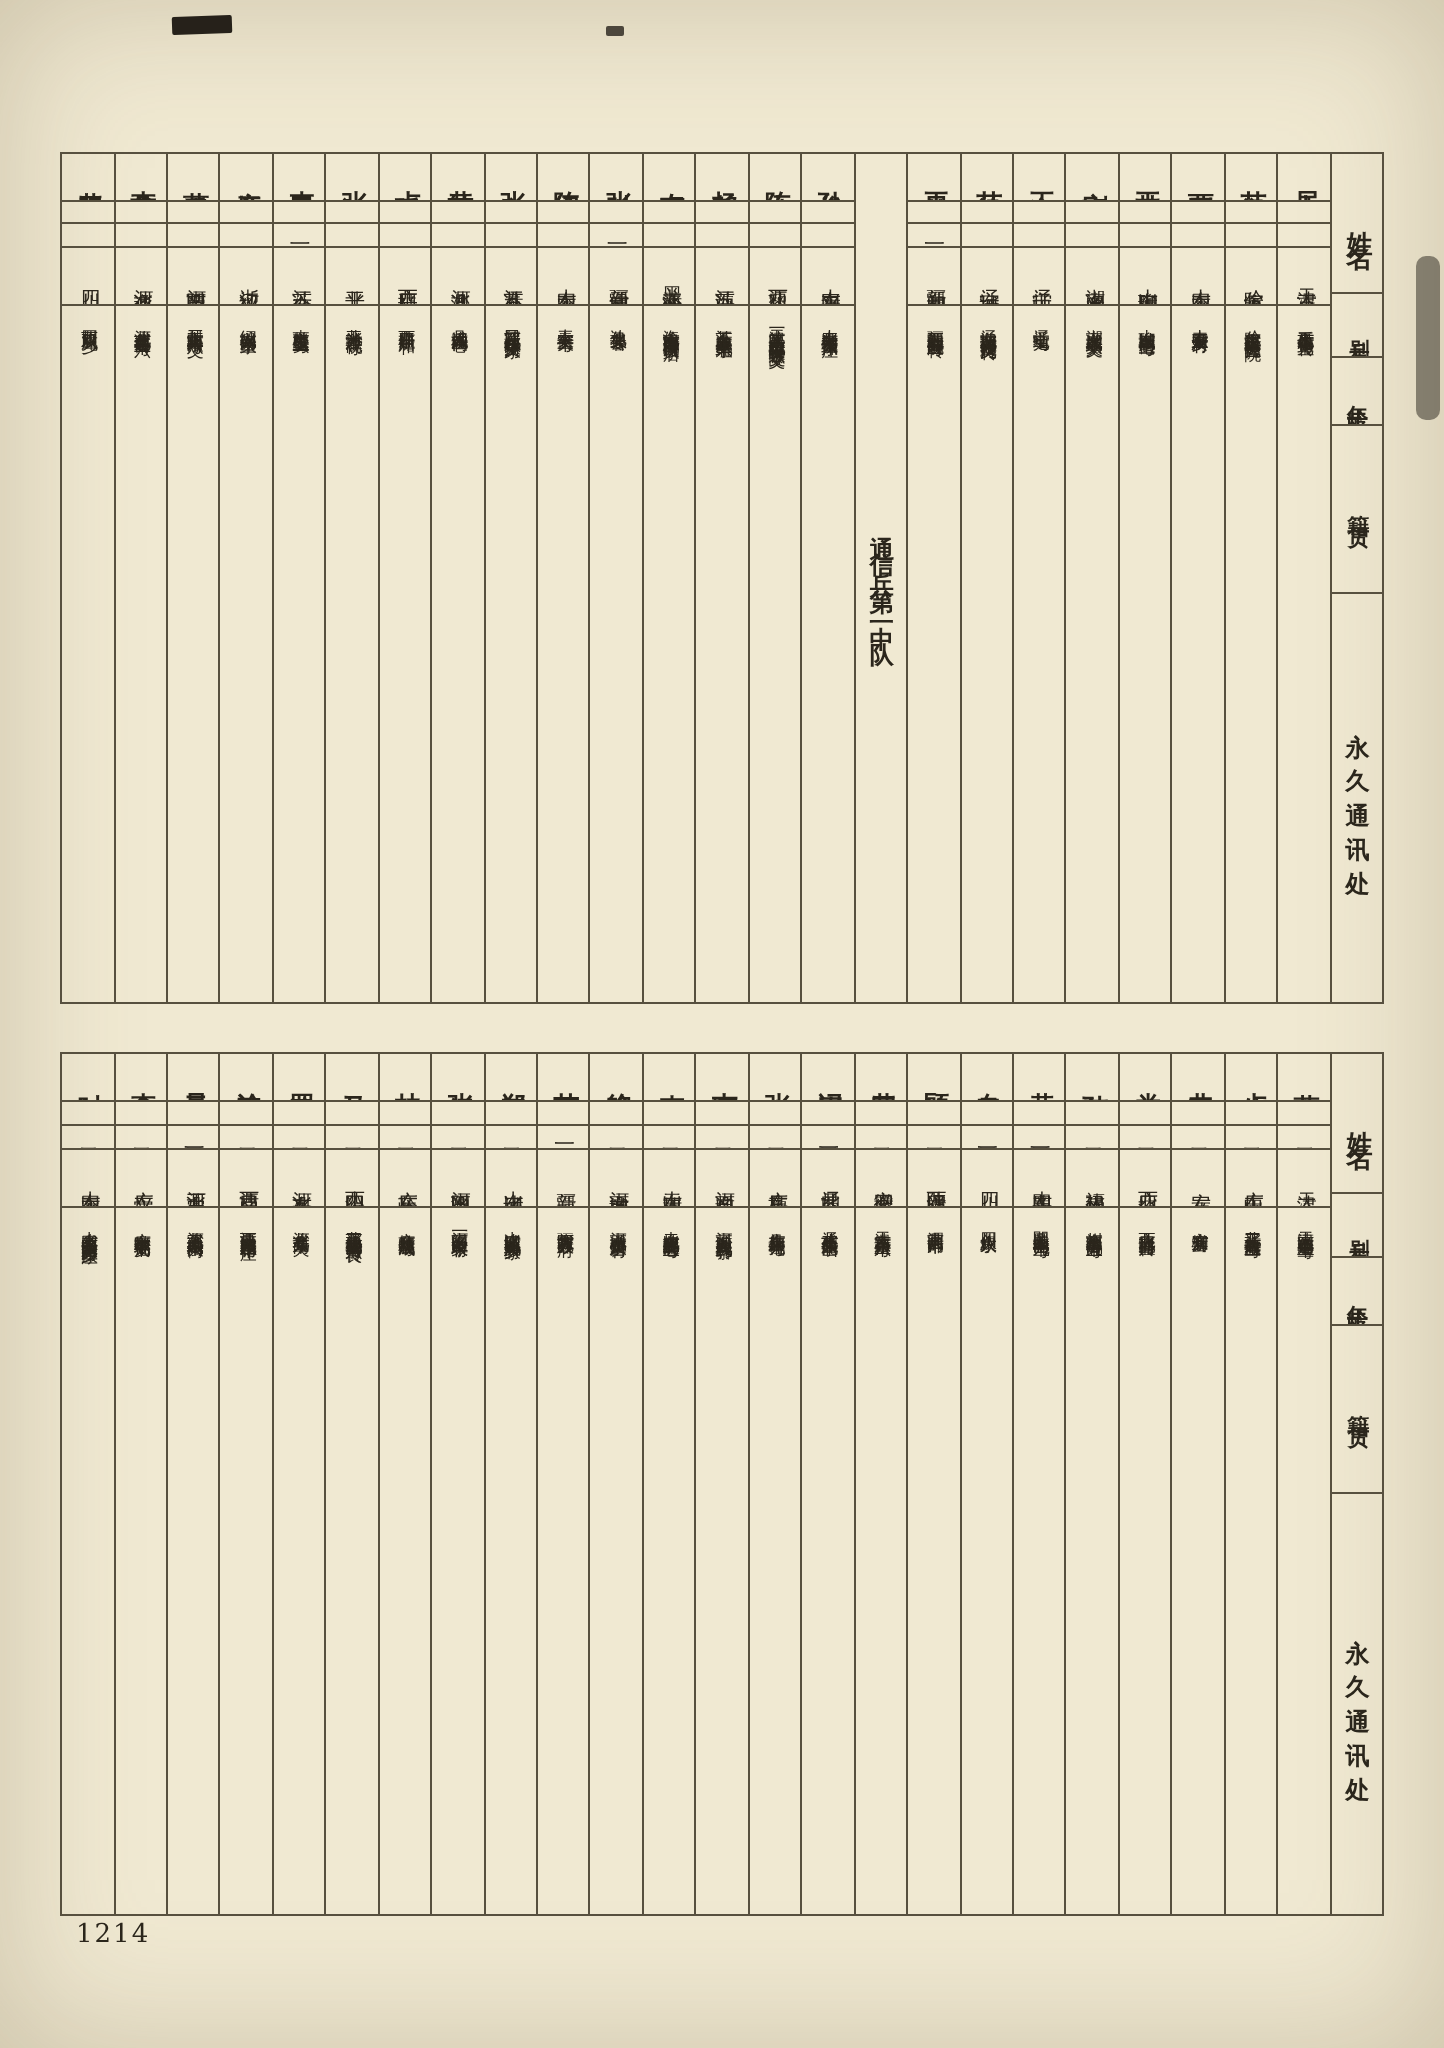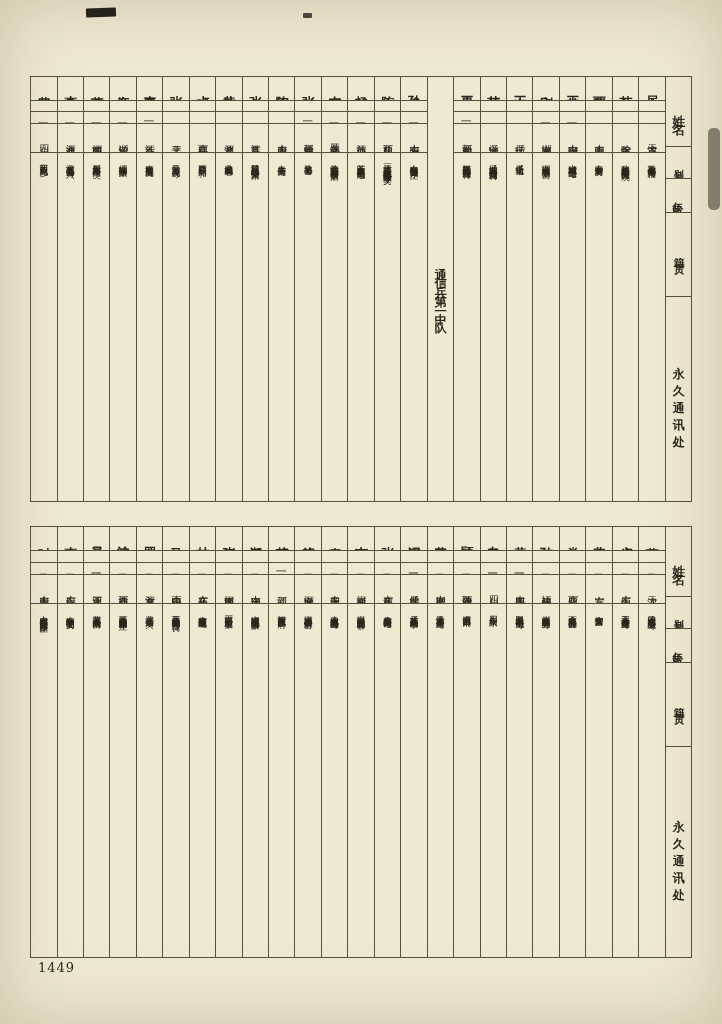--- a/index.html
+++ b/index.html
@@ -900,14 +900,14 @@
           </div>
           <div class="cell c-native">
             <span class="v">山东泰安</span>
           </div>
           <div class="cell c-addr">
             <span class="v">山东省泰安县第六区时家庄乡时家庄</span>
           </div>
         </div>
       </div>
     </div>
-  <div class="page-number">1449</div>
+  <div class="page-number">1214</div>
 </div>
 
 </body></html>

